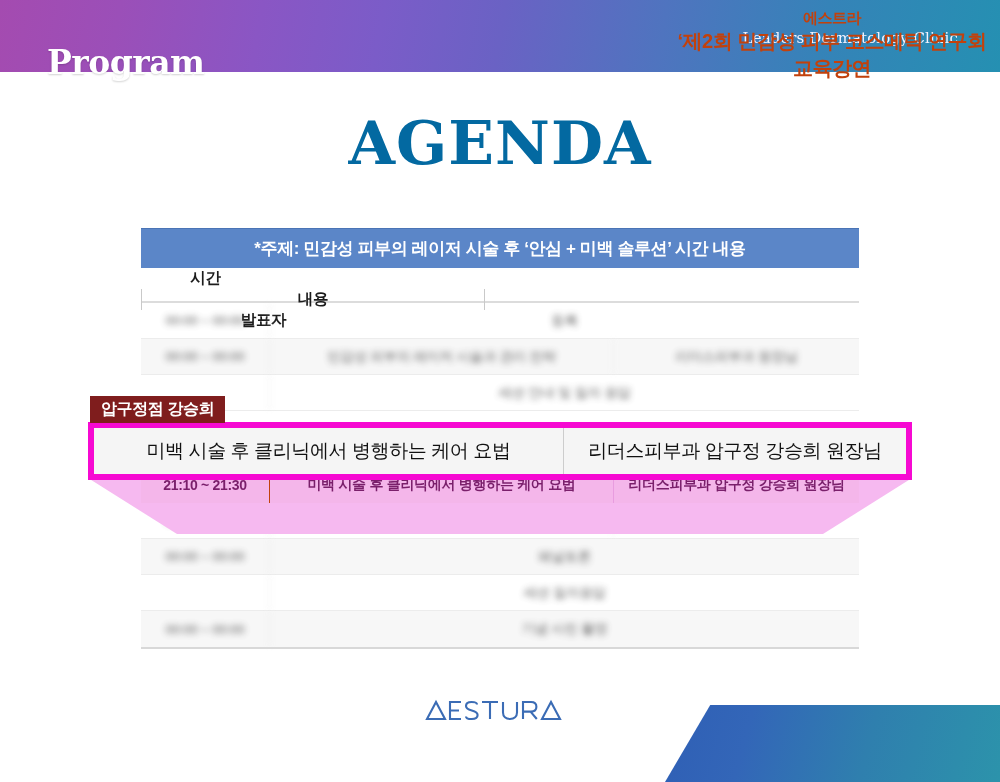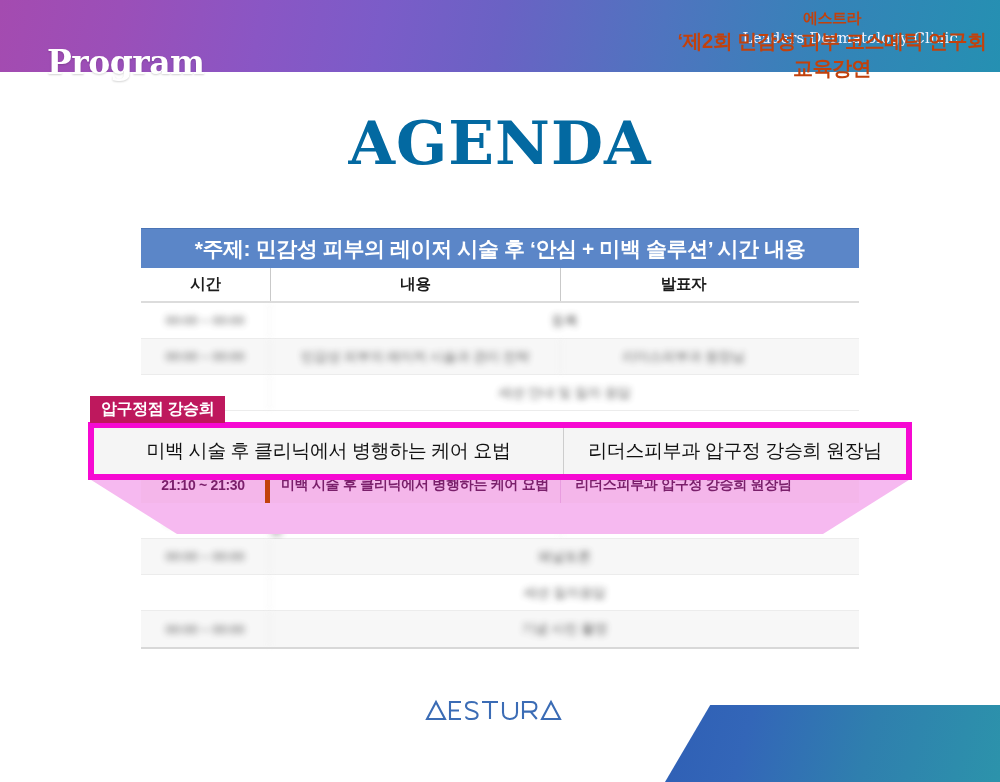--- a/index.html
+++ b/index.html
@@ -40,36 +40,37 @@
     letter-spacing:1px;
   }
 
   
   .table-wrap {
     position:absolute; left:141px; top:228px; width:718px;
   }
   .tbl-subject {
     height:40px; background:#5b86c8;
     display:flex; align-items:center; justify-content:center;
-    color:#ffffff; font-size:21px; font-weight:bold;
+    color:#ffffff; font-size:17px; font-weight:bold;
     letter-spacing:-0.4px;
     border-top:1px solid #4a74b5;
     text-align:right;
   }
   .tbl-head {
     height:35px; display:flex; background:#ffffff;
     border-bottom:2px solid #dcdcdc;
+    flex-direction:column;
   }
   .tbl-head .cell {
     display:flex; align-items:center; justify-content:center;
     font-size:15.5px; font-weight:bold; color:#1c1c1c;
     letter-spacing:-0.3px;
   }
   .c-time { width:129px; flex:none; }
-  .c-body { width:291px; flex:none; }
+  .c-body { width:344px; flex:none; }
   .c-spk  { width:245px; flex:none; }
   .tbl-head .c-body { border-left:1px solid #c9c9c9; border-right:1px solid #c9c9c9; }
 
   .row {
     display:flex; height:36px; position:relative;
   }
   .row.alt { background:#f7f7f7; }
   .row .cell {
     display:flex; align-items:center; justify-content:center;
     font-size:13.5px; color:#4a4a4a; letter-spacing:-0.3px;
@@ -82,21 +83,21 @@
   .blur { filter:blur(3.1px); opacity:.85; }
 
   .row-sep { border-bottom:1px solid #ececec; }
   .tbl-bottom { height:2px; background:#d8d8d8; }
 
   
   .row.hl {
     background:#f4b6ea;
   }
   .row.hl .cell { color:#7a1f6b; font-weight:bold; font-size:14px; }
-  .row.hl .c-time { border-right:5px solid #c2410c; color:#7a1f6b; }
+  .row.hl .c-time { border-right:1px solid #c2410c; color:#7a1f6b; }
   .row.hl .c-body { border-right:1px solid #e89cdf; }
 
   
   .funnel {
     position:absolute; left:88px; top:478px; width:824px; height:56px;
     background:#f6b9f0;
     clip-path:polygon(0 0, 100% 0, 89.2% 100%, 10.8% 100%);
     z-index:2;
   }
 
@@ -113,21 +114,21 @@
     width:auto; flex:1 1 0; display:flex; align-items:center; justify-content:center;
     font-size:19px; color:#111111; letter-spacing:-0.4px;
     border-right:1px solid #cdcdcd;
   }
   .co-right {
     width:342px; flex:none; display:flex; align-items:center; justify-content:center;
     font-size:19px; color:#111111; letter-spacing:-0.4px;
   }
   .callout-tag {
     position:absolute; left:90px; top:396px; height:27px;
-    background:#be185d; color:#ffffff;
+    background:#7f1d1d; color:#ffffff;
     display:flex; align-items:center; padding:0 11px;
     font-size:16px; font-weight:bold; letter-spacing:-0.4px;
     z-index:5;
   }
 
   
   .hl-layer { position:relative; z-index:3; }
 
   
   .logo {

